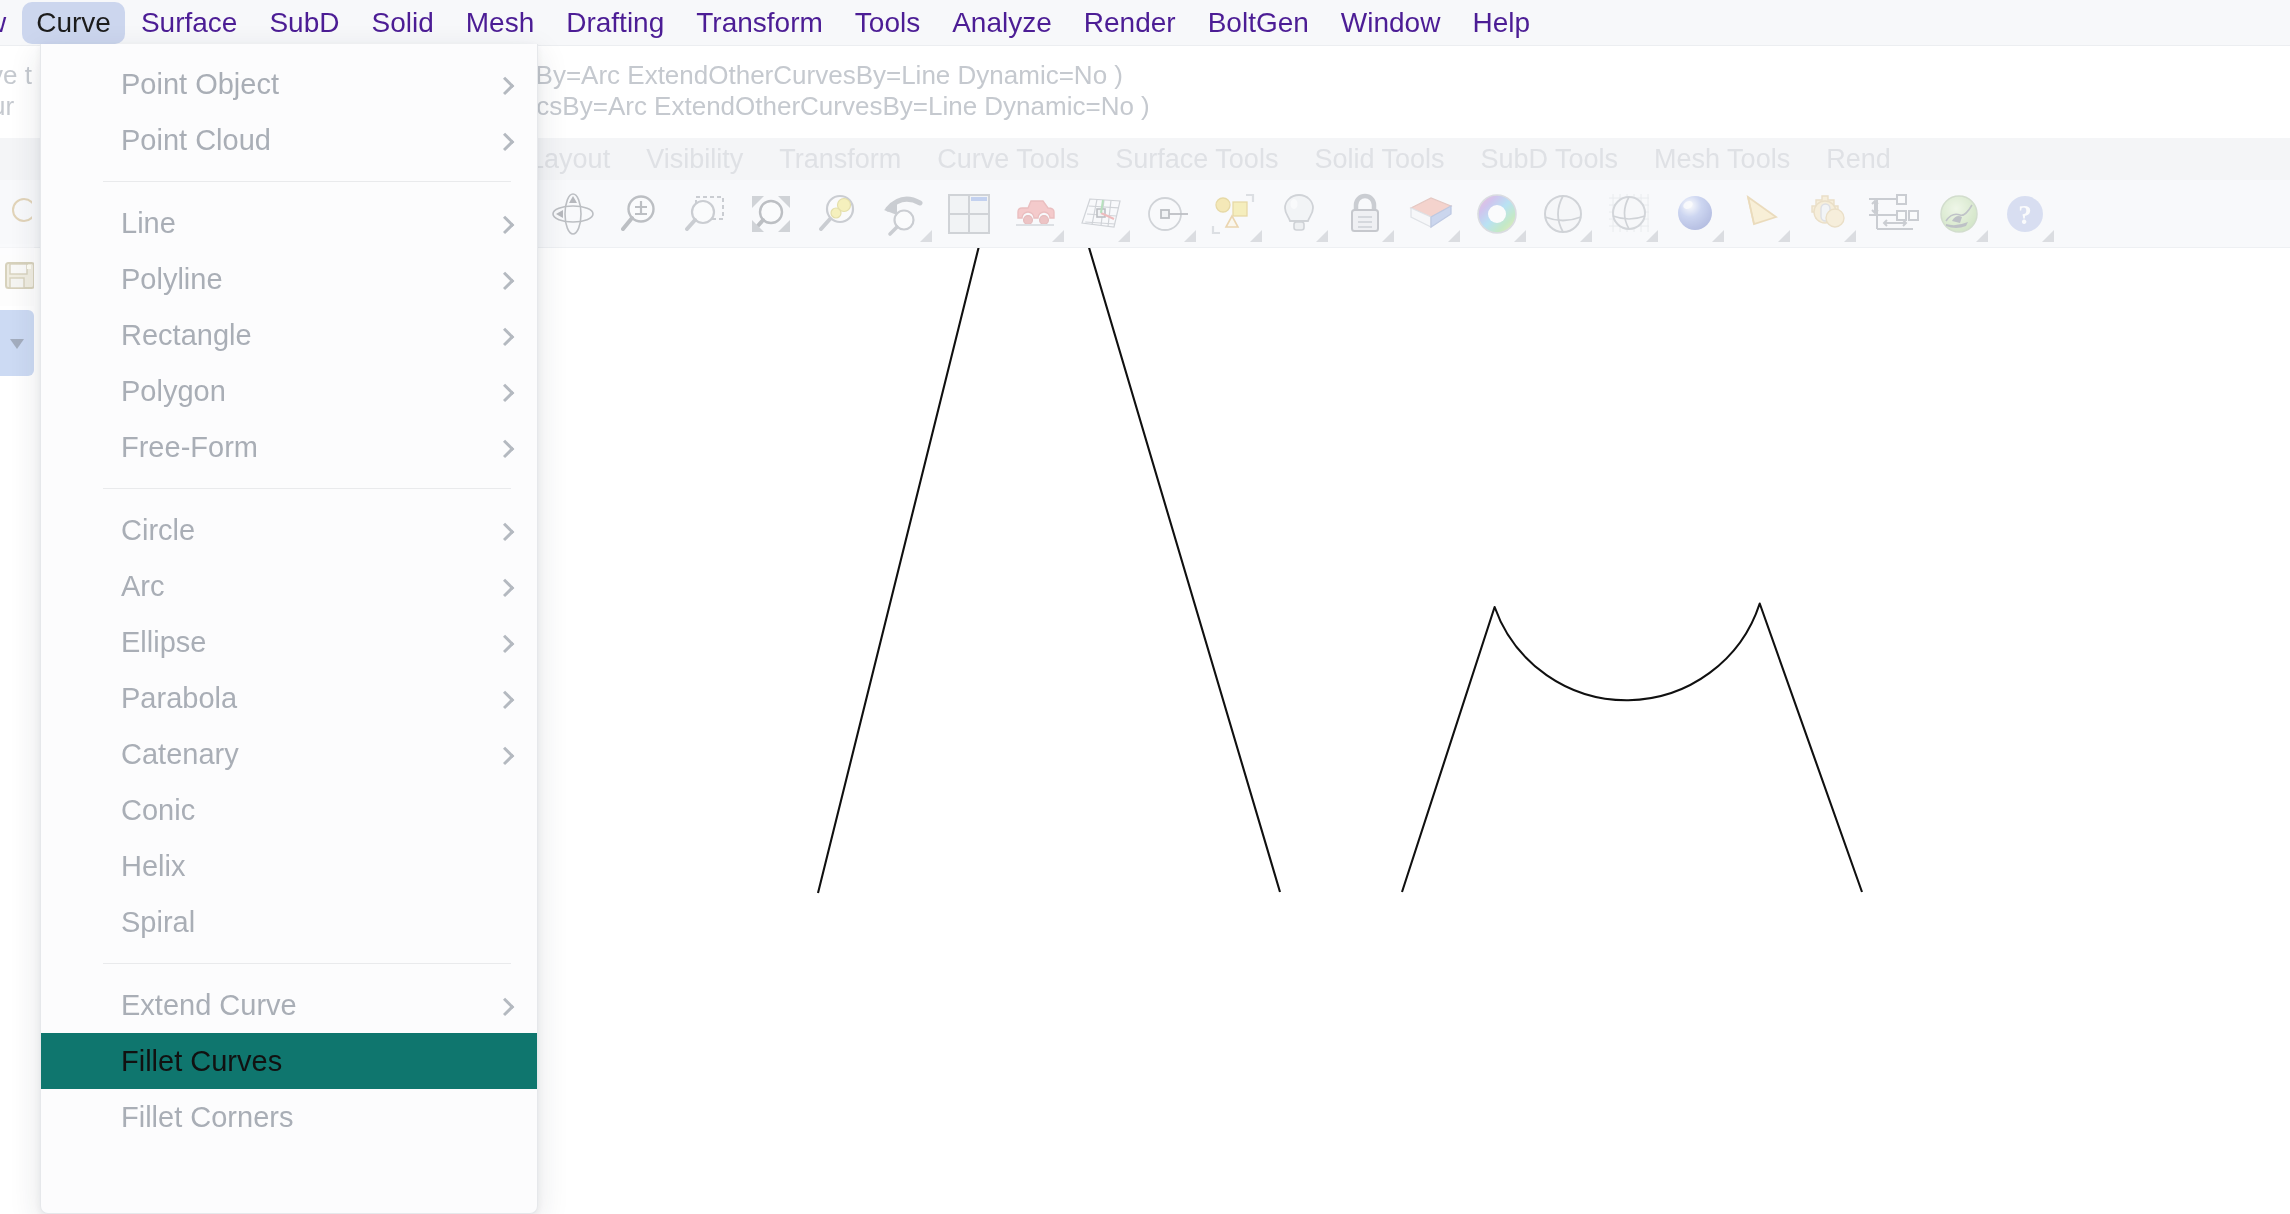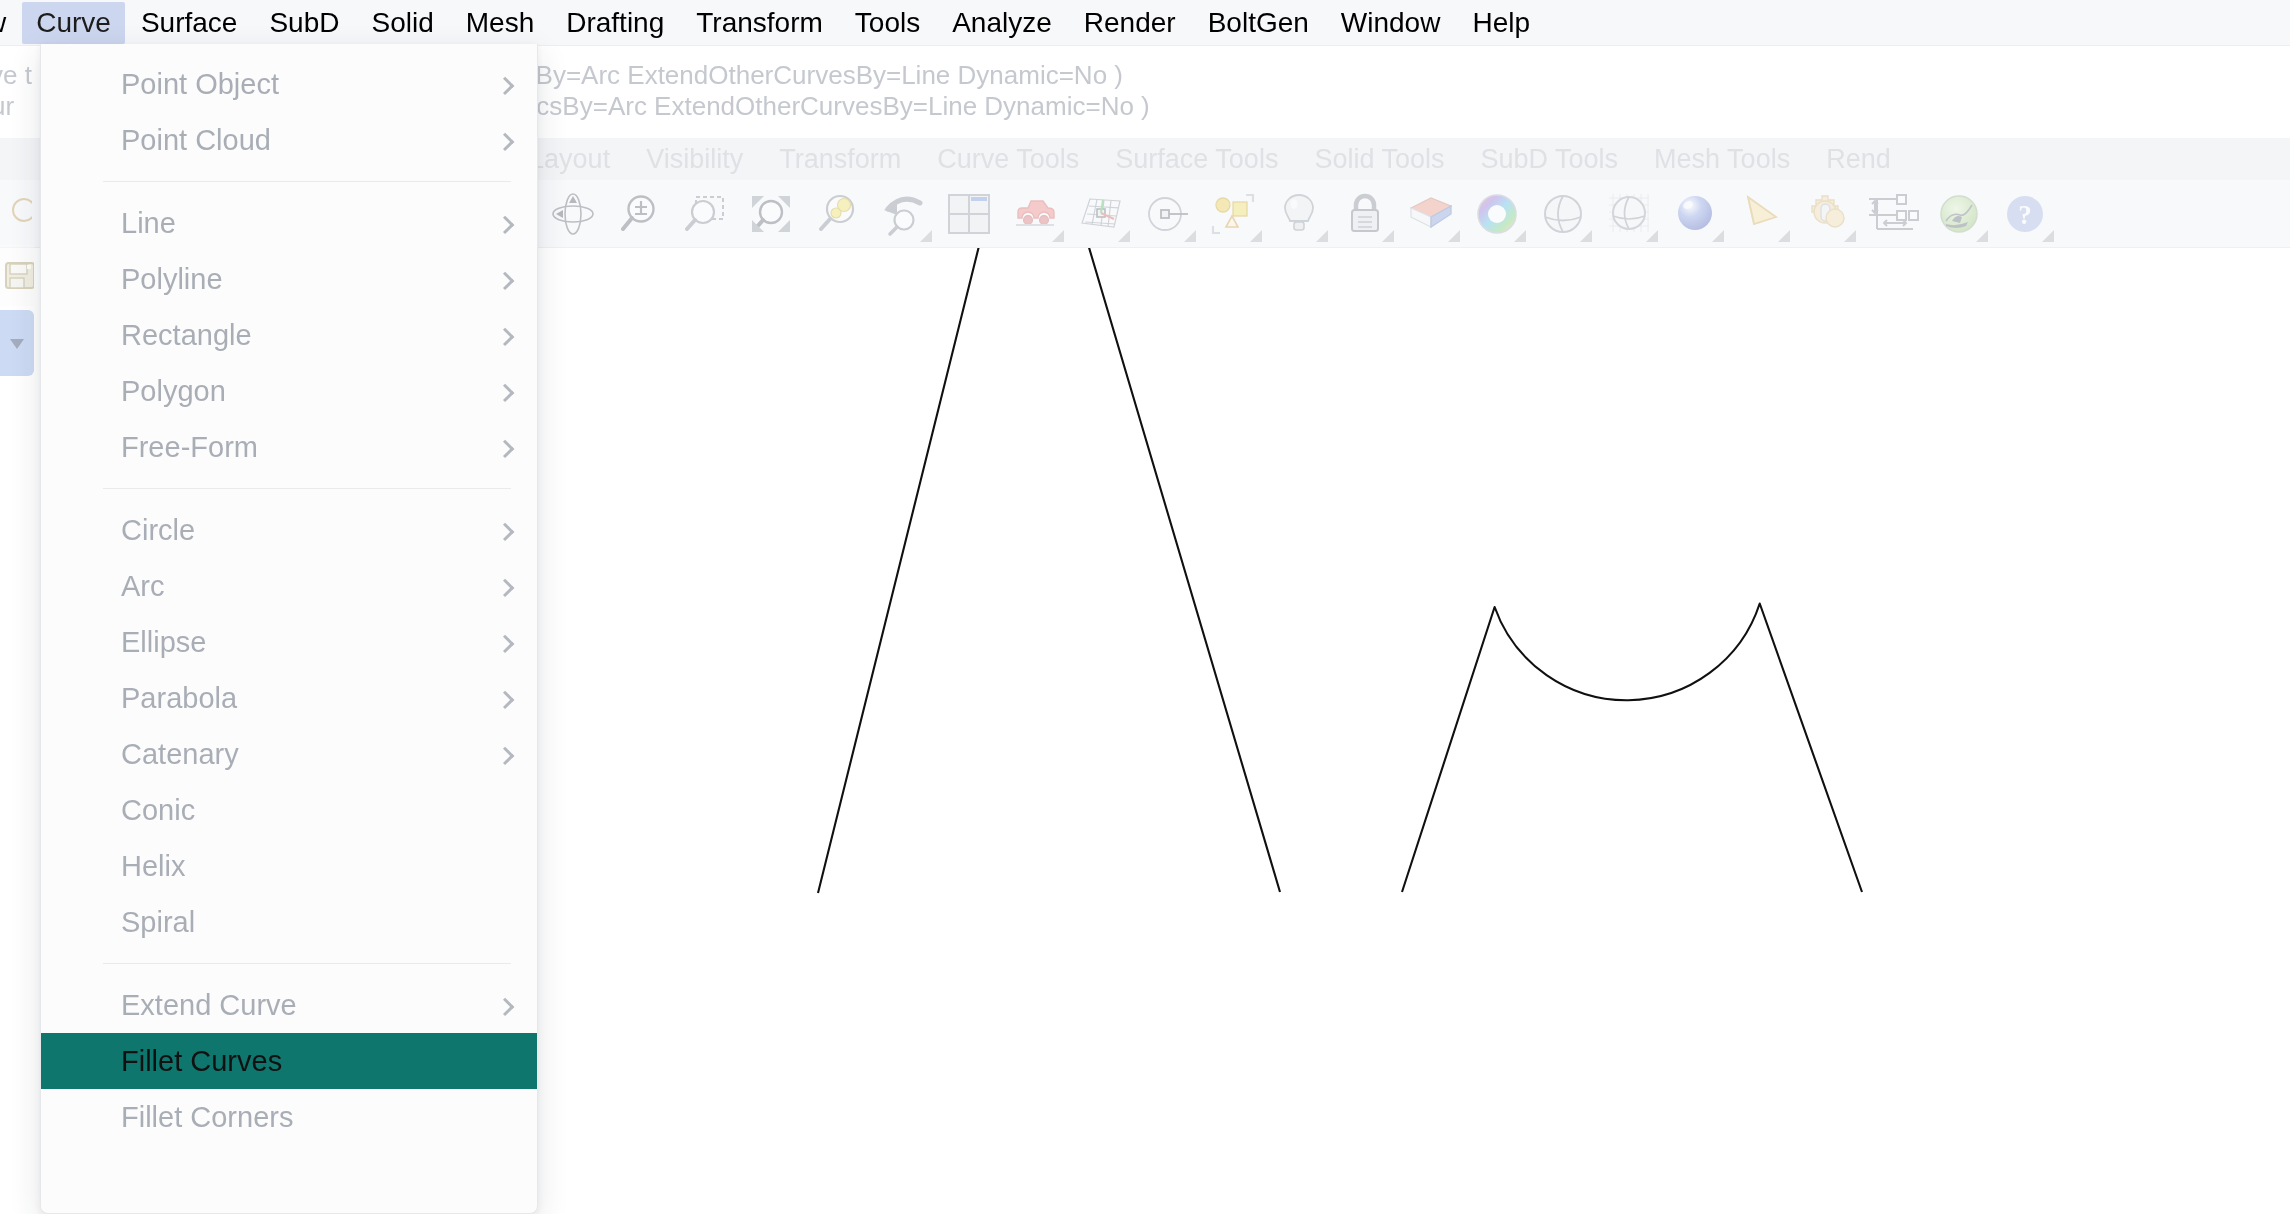--- a/index.html
+++ b/index.html
@@ -21,29 +21,29 @@
     position: absolute; left: 0; top: 0;
     width: 2290px; height: 46px;
     background: #f7f8fa;
     display: flex; align-items: center;
     border-bottom: 1px solid #eceef1;
     z-index: 40;
   }
   .menubar-item {
     padding: 6px 16px;
     font-size: 28px;
-    color: #000000;
+    color: #4c1d95;
     white-space: nowrap;
     line-height: 1;
   }
   .menubar-item.clipped-left { padding-left: 0; margin-left: -14px; }
   .menubar-item.active {
     background: #ccd6ee;
     color: #1c1c1c;
-    border-radius: 2px;
+    border-radius: 10px;
     padding: 7px 14px;
   }
 
   
   .cmdarea {
     position: absolute; left: 0; top: 46px;
     width: 2290px; height: 92px;
     background: #ffffff;
     z-index: 10;
   }

